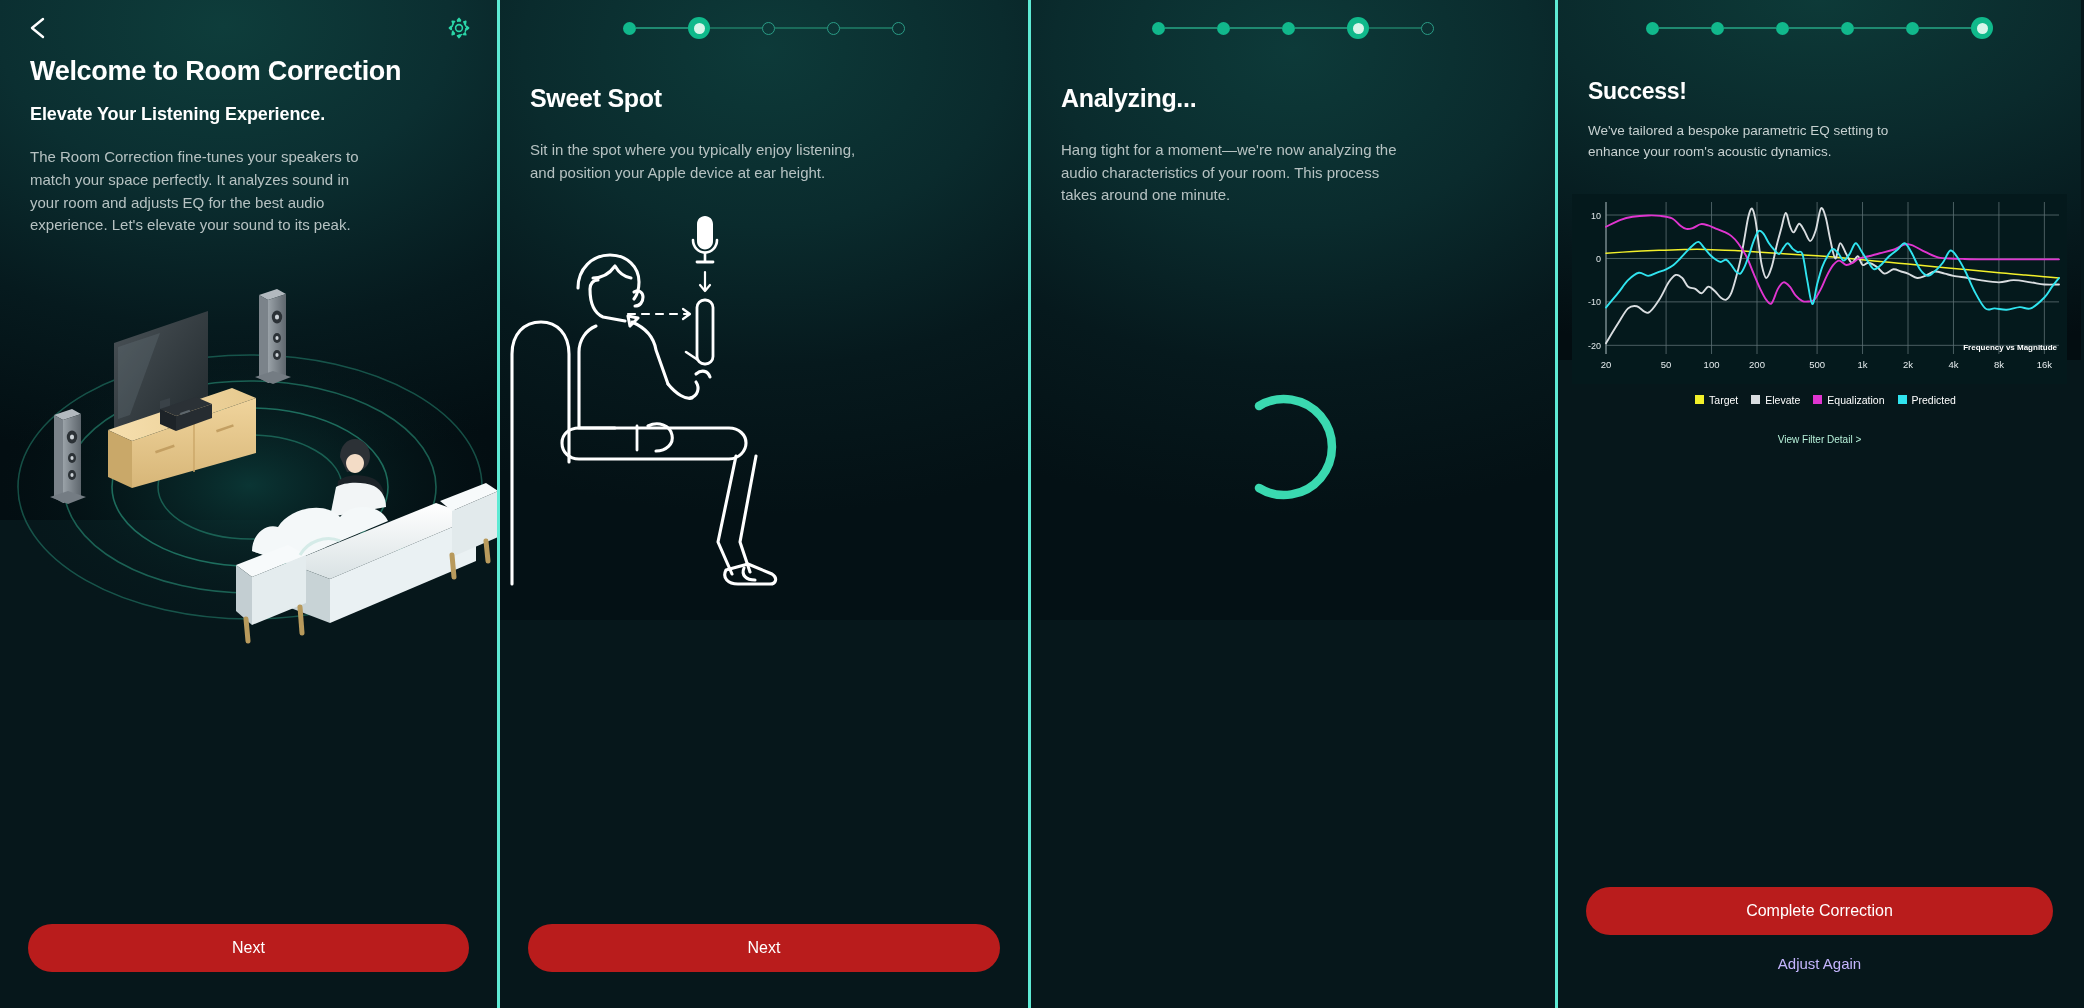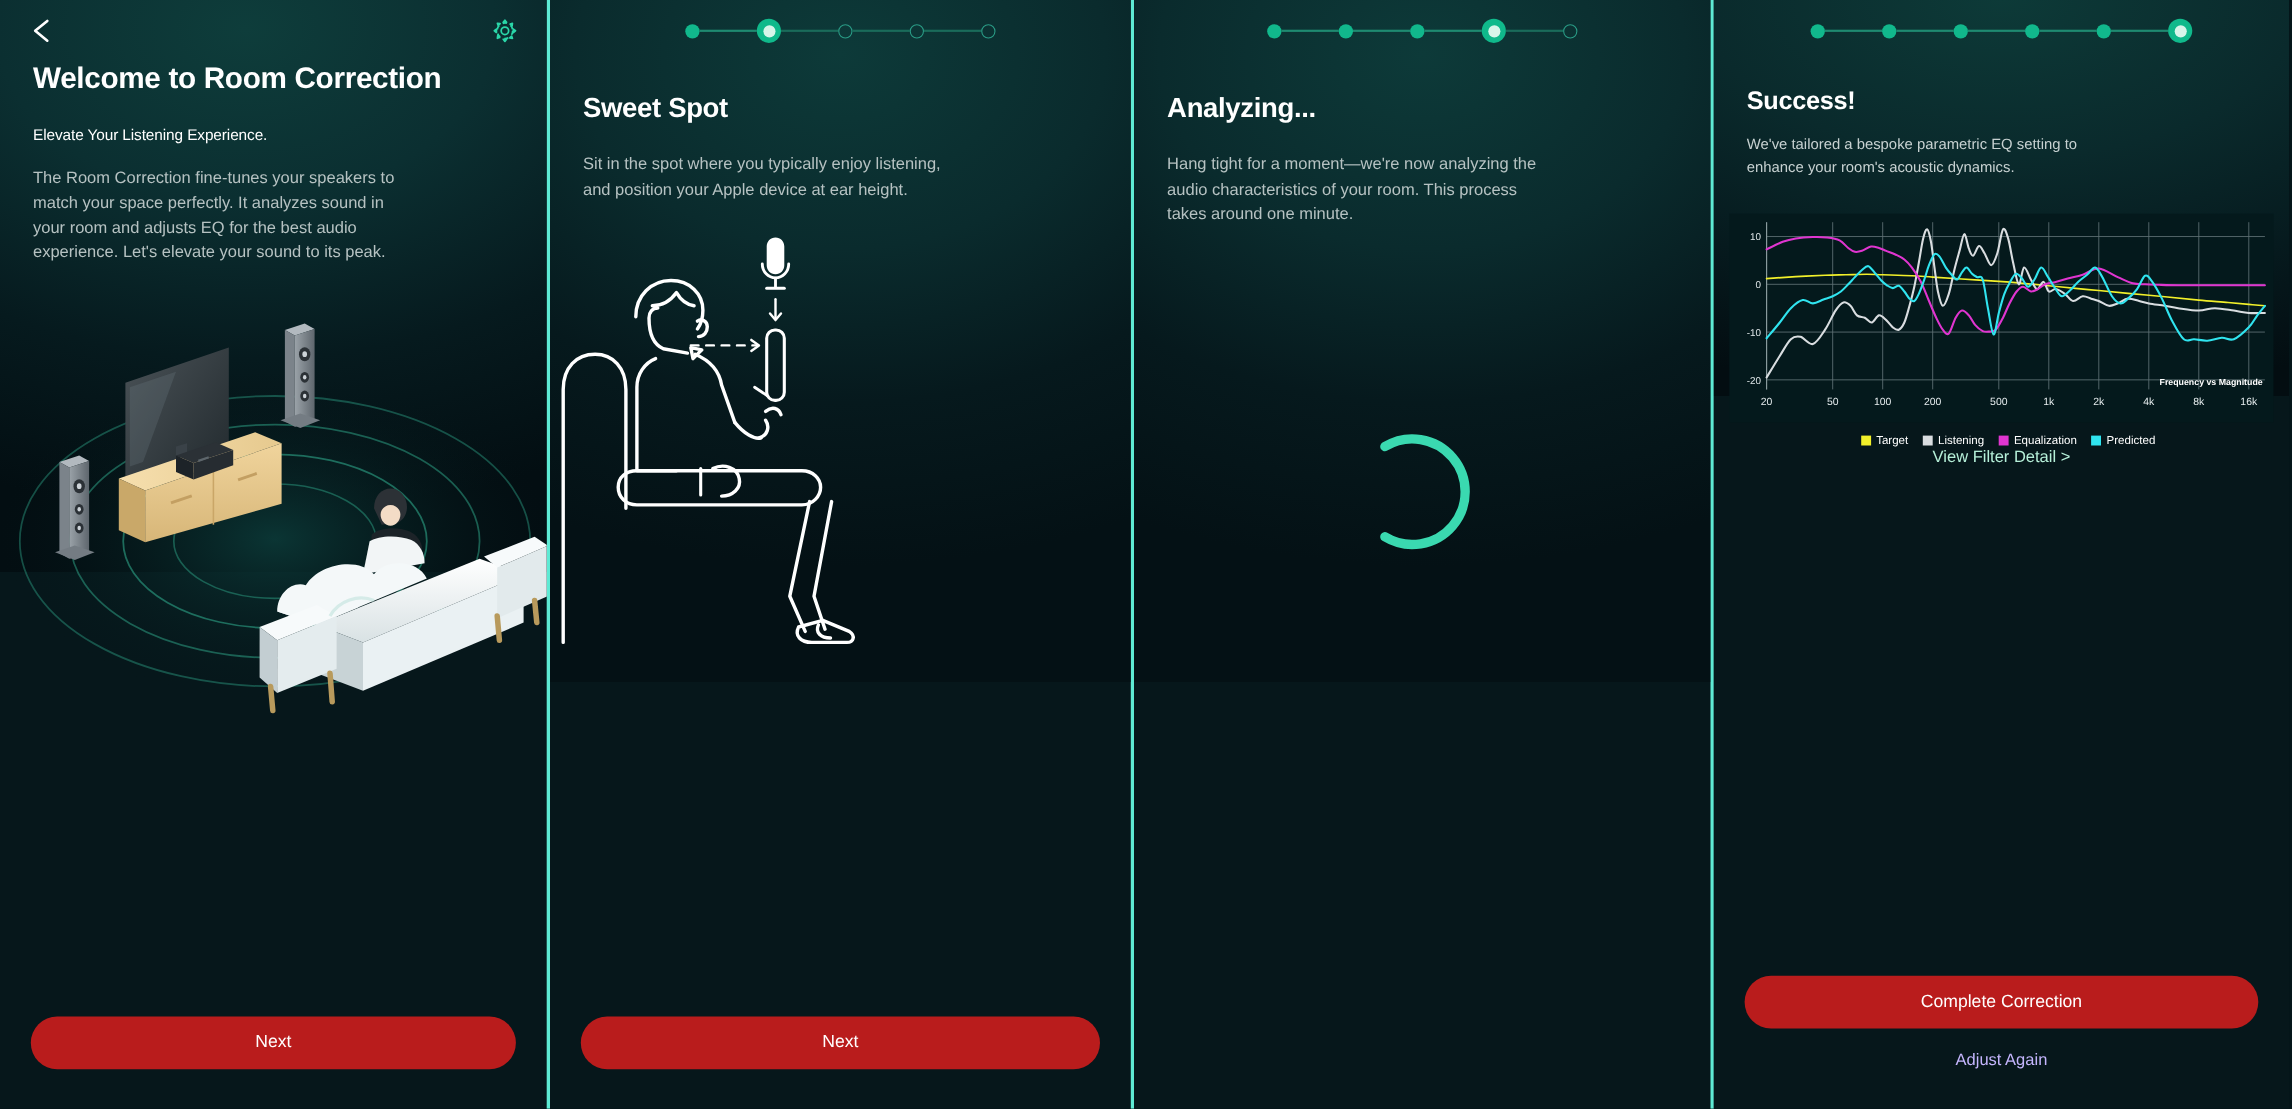--- a/index.html
+++ b/index.html
@@ -71,22 +71,22 @@
 
   
   .content { position:relative; z-index:3; padding:0 30px; }
   .title {
     color:#ffffff; font-size:27px; font-weight:700;
     letter-spacing:-0.3px; line-height:1.15;
   }
   .panel-2 .title, .panel-3 .title { font-size:25px; }
   .panel-4 .title { font-size:23px; }
   .subtitle {
-    color:#ffffff; font-size:14px; font-weight:400;
-    margin-top:27px; letter-spacing:-0.1px;
+    color:#ffffff; font-size:18px; font-weight:700;
+    margin-top:17px; letter-spacing:-0.1px;
   }
   .body-text {
     color:#b6c2c2; font-size:15px; line-height:1.52;
     margin-top:21px; max-width:340px;
   }
   .panel-2 .body-text { max-width:345px; margin-top:26px; }
   .panel-3 .body-text { max-width:340px; margin-top:26px; }
   .panel-4 .body-text { color:#c7d1d1; font-size:13.5px; margin-top:17px; max-width:325px; line-height:1.5; }
 
   
@@ -106,22 +106,22 @@
     cursor:pointer;
   }
   .btn-text {
     display:block; width:100%;
     background:transparent; border:none;
     color:#c4b5fd; font-size:15px;
     font-family:"Liberation Sans", sans-serif;
     margin-top:20px; cursor:pointer;
   }
   .link-center {
-    text-align:center; color:#b6f0d9; font-size:15px;
-    cursor:pointer;
+    text-align:center; color:#b6f0d9; font-size:10px;
+    margin-top:28px; cursor:pointer;
   }
 
   
   .chart-wrap { position:relative; z-index:3; margin:32px 14px 0 14px; }
   .legend {
     display:flex; justify-content:center; align-items:center;
     gap:13px; margin-top:6px; padding-left:12px;
   }
   .legend-item { display:flex; align-items:center; gap:5px; }
   .legend-swatch { width:9px; height:9px; flex:none; }
@@ -450,21 +450,21 @@
           <path d="M 34.00 113.53 C 35.99 111.14, 42.28 103.76, 45.96 99.20 C 49.63 94.64, 52.58 89.57, 56.07 86.17 C 59.55 82.77, 63.50 79.51, 66.84 78.79 C 70.18 78.06, 72.95 81.90, 76.09 81.83 C 79.24 81.76, 82.71 79.44, 85.71 78.35 C 88.71 77.27, 91.45 76.54, 94.09 75.31 C 96.72 74.08, 99.17 72.78, 101.52 70.97 C 103.87 69.16, 106.07 66.63, 108.20 64.46 C 110.32 62.29, 112.17 60.11, 114.25 57.94 C 116.33 55.77, 118.63 53.09, 120.68 51.43 C 122.72 49.76, 124.54 47.45, 126.53 47.95 C 128.52 48.46, 130.69 52.30, 132.64 54.47 C 134.58 56.64, 136.43 59.17, 138.22 60.98 C 140.01 62.79, 141.62 64.17, 143.37 65.33 C 145.11 66.48, 146.91 67.86, 148.71 67.93 C 150.51 68.00, 152.43 65.25, 154.18 65.76 C 155.93 66.27, 157.60 69.02, 159.22 70.97 C 160.85 72.93, 162.40 76.04, 163.91 77.49 C 165.42 78.93, 166.87 80.38, 168.28 79.66 C 169.70 78.93, 170.87 76.40, 172.38 73.14 C 173.90 69.89, 175.82 64.46, 177.36 60.11 C 178.90 55.77, 180.09 50.92, 181.64 47.09 C 183.18 43.25, 185.02 38.40, 186.62 37.10 C 188.22 35.79, 189.53 37.24, 191.25 39.27 C 192.97 41.30, 195.13 46.51, 196.96 49.26 C 198.78 52.01, 200.52 53.96, 202.21 55.77 C 203.89 57.58, 205.50 60.48, 207.07 60.11 C 208.63 59.75, 210.13 55.41, 211.59 53.60 C 213.05 51.79, 214.29 49.04, 215.82 49.26 C 217.35 49.47, 219.17 53.46, 220.76 54.90 C 222.34 56.35, 223.73 57.07, 225.34 57.94 C 226.96 58.81, 228.81 55.41, 230.46 60.11 C 232.10 64.82, 233.55 77.85, 235.20 86.17 C 236.84 94.50, 238.68 109.33, 240.33 110.06 C 241.98 110.78, 243.45 96.67, 245.09 90.51 C 246.72 84.36, 248.42 77.85, 250.14 73.14 C 251.85 68.44, 253.61 65.33, 255.39 62.29 C 257.16 59.25, 258.96 55.41, 260.76 54.90 C 262.57 54.40, 264.39 57.29, 266.21 59.25 C 268.03 61.20, 269.79 66.48, 271.68 66.63 C 273.57 66.77, 275.54 63.01, 277.53 60.11 C 279.52 57.22, 281.58 49.62, 283.64 49.26 C 285.69 48.90, 287.69 54.69, 289.89 57.94 C 292.08 61.20, 294.69 65.90, 296.79 68.80 C 298.90 71.70, 300.26 75.17, 302.50 75.31 C 304.74 75.46, 307.79 71.84, 310.22 69.67 C 312.66 67.50, 314.61 64.60, 317.13 62.29 C 319.65 59.97, 322.76 57.94, 325.34 55.77 C 327.93 53.60, 330.33 48.90, 332.64 49.26 C 334.95 49.62, 336.65 53.60, 339.20 57.94 C 341.75 62.29, 345.21 71.33, 347.96 75.31 C 350.70 79.30, 353.24 81.47, 355.68 81.83 C 358.12 82.19, 360.07 79.66, 362.59 77.49 C 365.11 75.31, 368.21 72.27, 370.80 68.80 C 373.38 65.33, 375.78 57.73, 378.09 56.64 C 380.40 55.55, 382.10 58.81, 384.66 62.29 C 387.21 65.76, 390.46 71.70, 393.41 77.49 C 396.36 83.28, 399.03 90.88, 402.34 97.03 C 405.65 103.18, 409.90 111.50, 413.29 114.40 C 416.68 117.30, 419.12 114.18, 422.68 114.40 C 426.24 114.62, 430.45 115.92, 434.64 115.70 C 438.82 115.49, 443.78 113.31, 447.79 113.10 C 451.81 112.88, 454.65 115.99, 458.75 114.40 C 462.85 112.81, 468.81 107.16, 472.37 103.54 C 475.92 99.92, 477.65 95.94, 480.09 92.69 C 482.53 89.43, 485.85 85.45, 487.00 84.00" fill="none" stroke="#30e4ef" stroke-width="1.9" stroke-linecap="round" stroke-linejoin="round"></path>
           <text x="485" y="156" fill="#ffffff" font-size="8" font-family="Liberation Sans, sans-serif" font-weight="bold" text-anchor="end">Frequency vs Magnitude</text>
         </svg>
       <div class="legend">
         <span class="legend-item">
           <span class="legend-swatch" style="background:#f2f02a"></span>
           <span class="legend-label">Target</span>
         </span>
         <span class="legend-item">
           <span class="legend-swatch" style="background:#d9dde0"></span>
-          <span class="legend-label">Listening</span>
+          <span class="legend-label">Elevate</span>
         </span>
         <span class="legend-item">
           <span class="legend-swatch" style="background:#e035d0"></span>
           <span class="legend-label">Equalization</span>
         </span>
         <span class="legend-item">
           <span class="legend-swatch" style="background:#30e4ef"></span>
           <span class="legend-label">Predicted</span>
         </span>
       </div>

